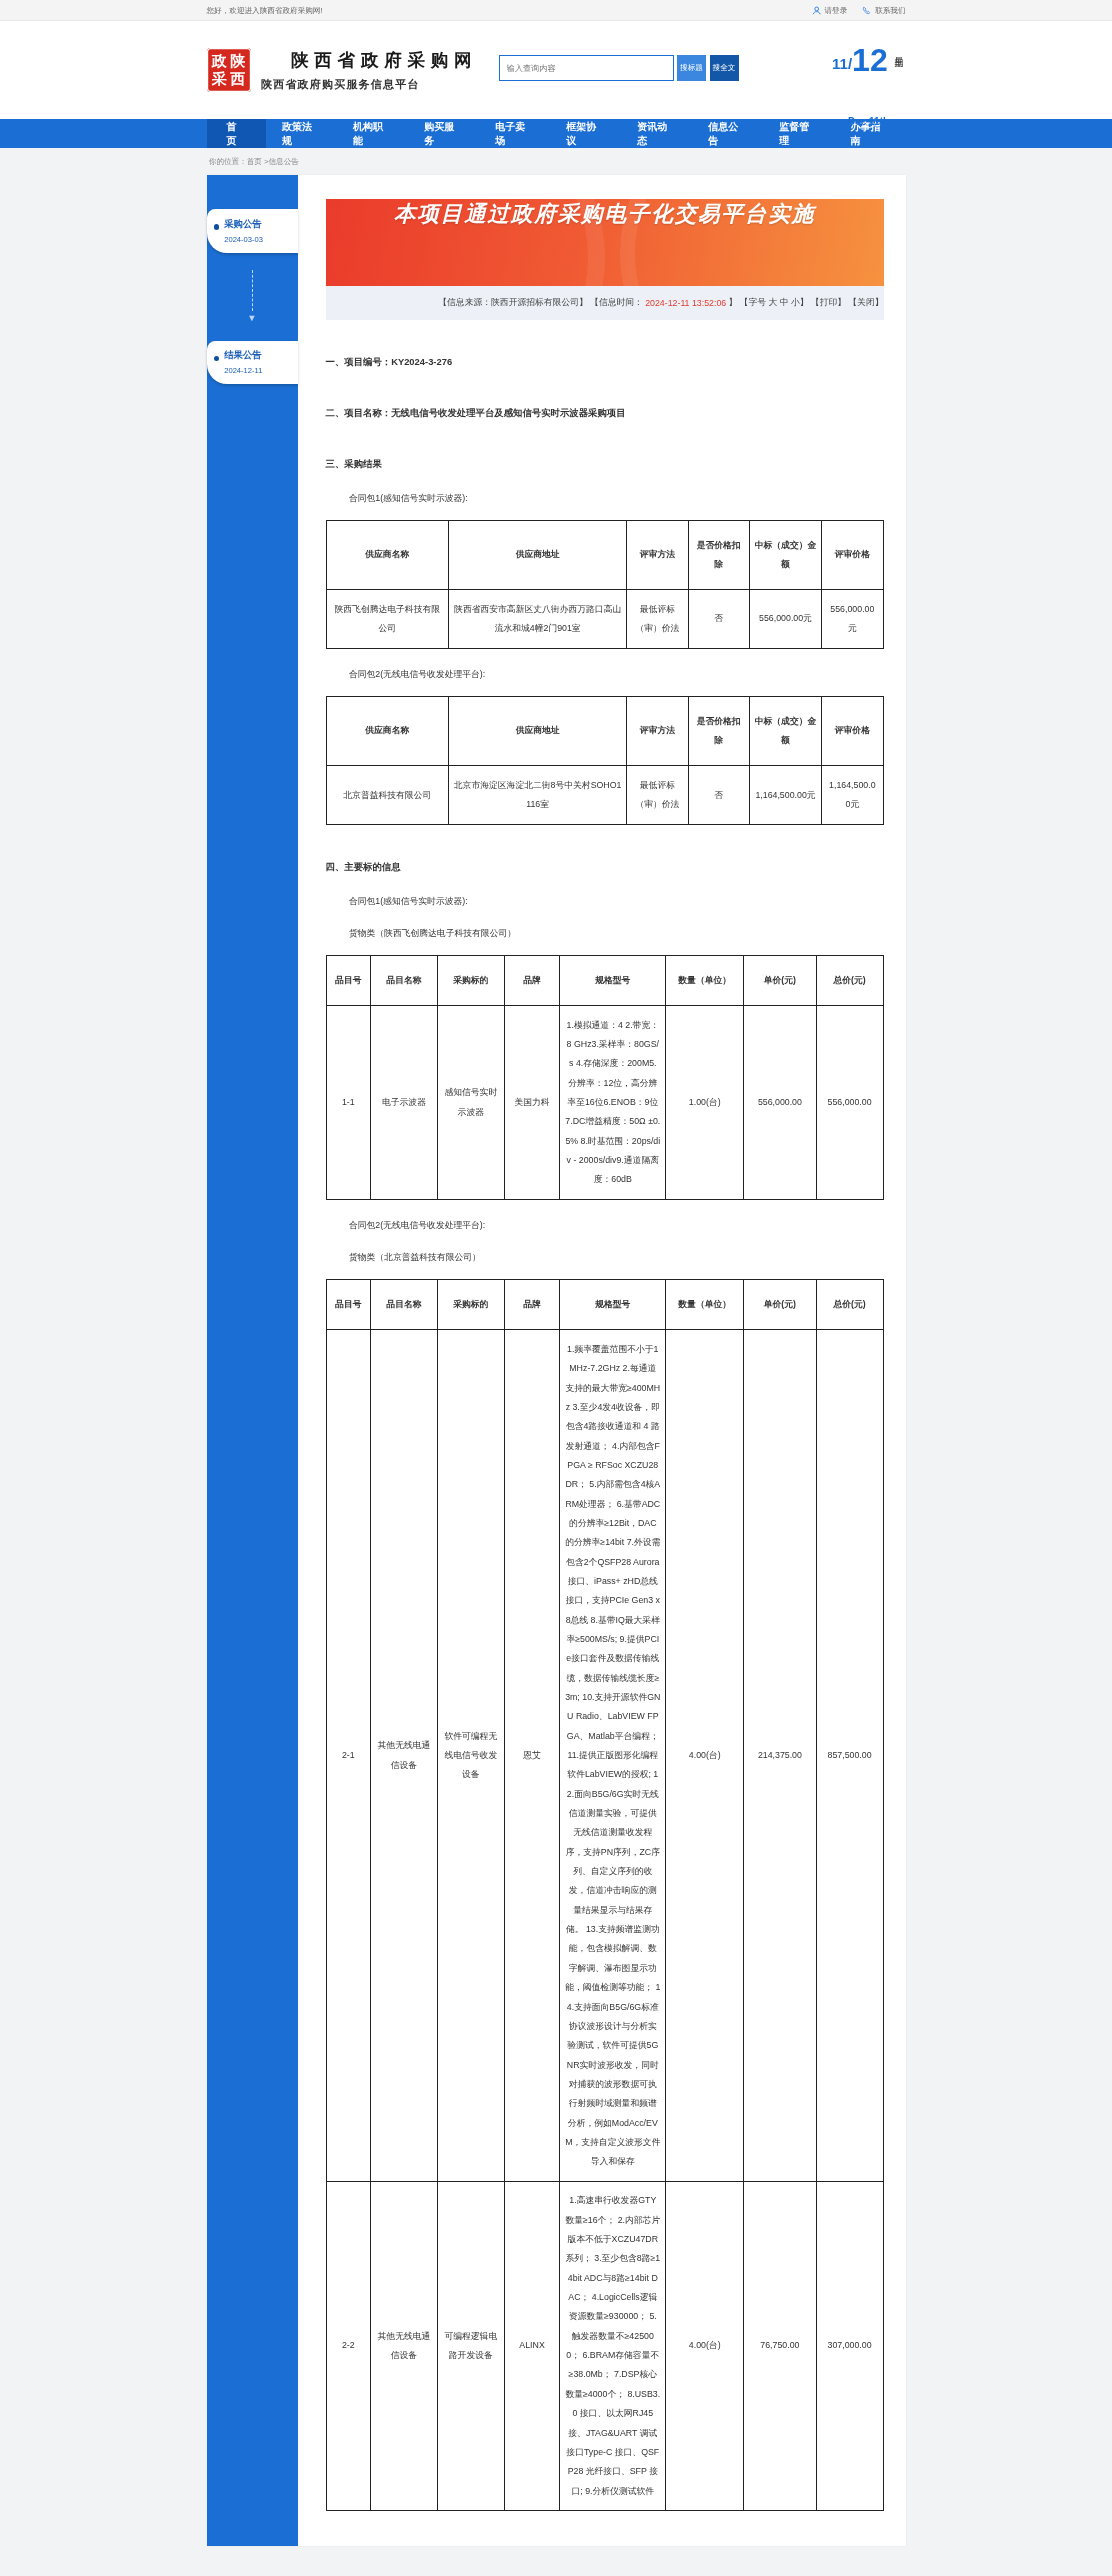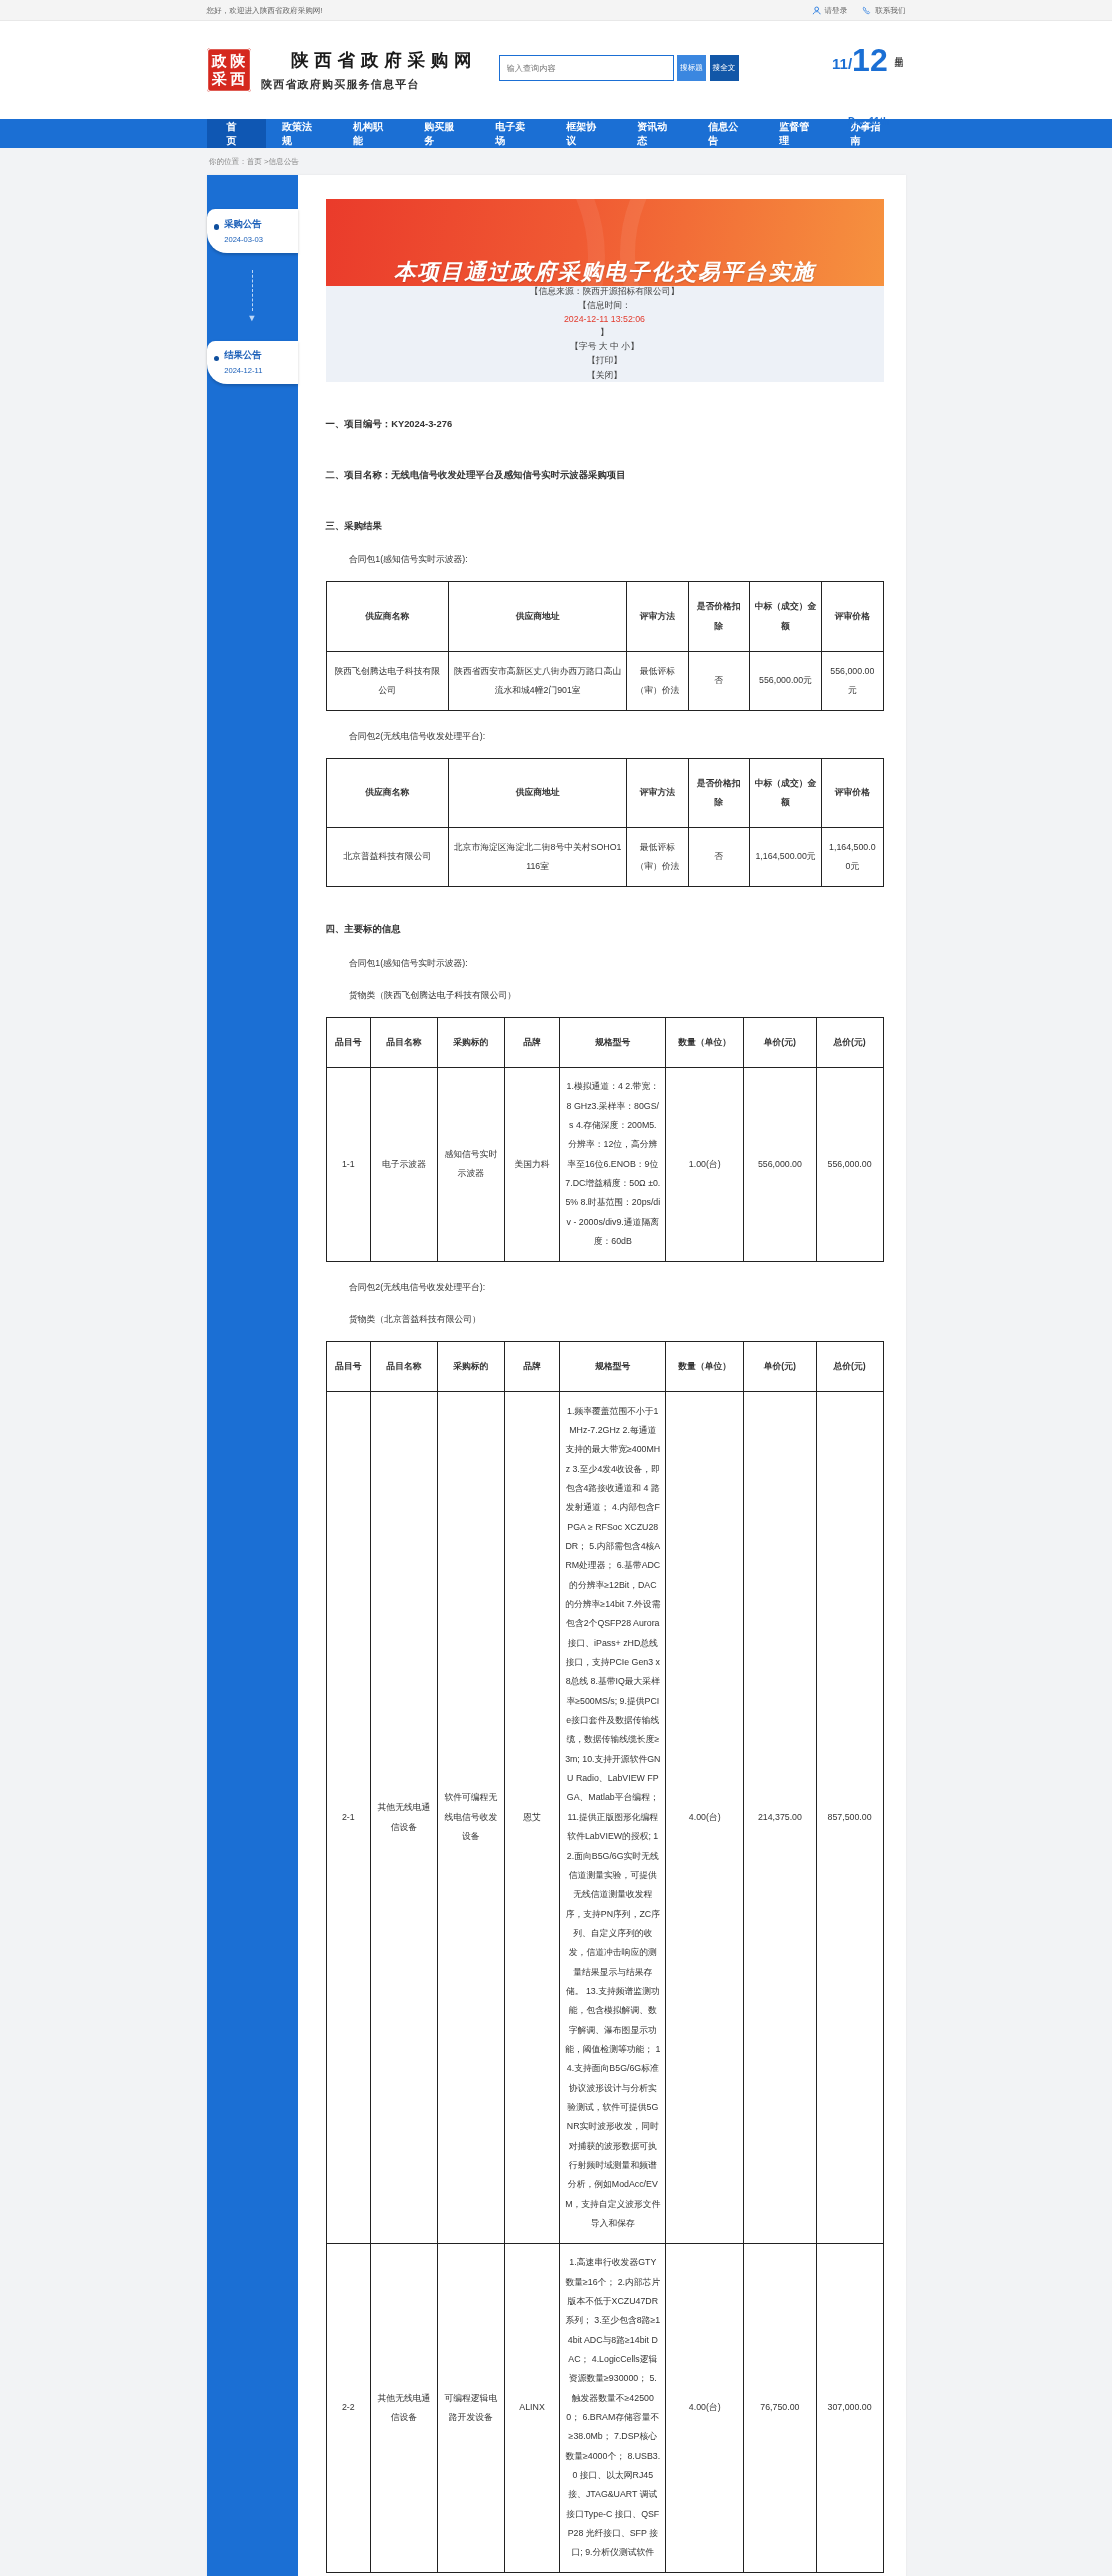--- a/index.html
+++ b/index.html
@@ -47,26 +47,26 @@
   .side-rail { width:91px; background:#1b6fd4; padding-top:34px; flex-shrink:0; }
   .side-tab { background:#fff; margin-left:0; border-radius:8.2px 0 0 20px; padding:8.2px 5.8px 8.2px 13px; position:relative; cursor:pointer; box-shadow:0 1.2px 2.9px rgba(0,0,0,.18); }
   .side-tab .dot { position:absolute; left:7px; top:15px; width:5.8px; height:5.8px; border-radius:50%; background:#0f4f9e; }
   .side-tab .lbl { color:#1b5fb8; font-size:9.4px; font-weight:bold; padding-left:4.7px; }
   .side-tab .dt { color:#1b5fb8; font-size:7.6px; padding-left:4.7px; margin-top:4.7px; }
   .rail-arrow { height:88px; display:flex; flex-direction:column; align-items:center; justify-content:center; color:#bcd7f7; }
   .rail-arrow .dash { width:0; height:41px; border-left:1.2px dashed #bcd7f7; }
   .rail-arrow .tip { font-size:9.4px; margin-top:1.2px; }
   .main { flex:1; padding:23.4px 22px 35px 28px; }
   
-  .banner { height:87px; background:linear-gradient(100deg,#ea3b2b 0%,#f05a33 45%,#f6923f 100%); display:flex; align-items:flex-end; justify-content:center; position:relative; overflow:hidden; }
+  .banner { height:87px; background:linear-gradient(100deg,#ea3b2b 0%,#f05a33 45%,#f6923f 100%); display:flex; align-items:flex-start; justify-content:center; position:relative; overflow:hidden; }
   .banner:before { content:""; position:absolute; left:-47px; top:-105px; width:292px; height:292px; border-radius:50%; border:17.5px solid rgba(255,255,255,.07); }
   .banner:after { content:""; position:absolute; right:-35px; bottom:-117px; width:269px; height:269px; border-radius:50%; border:15px solid rgba(255,255,255,.08); }
   .banner-text { color:#fff; font-size:21.6px; font-weight:bold; font-style:italic; letter-spacing:1.8px; text-shadow:0 1.2px 1.8px rgba(0,0,0,.18); }
   .art-title { text-align:center; color:#c00000; font-size:14px; font-weight:bold; margin:30px 5.8px 26px; line-height:1.5; }
-  .meta-bar { background:#edf1f7; min-height:34px; display:flex; align-items:center; justify-content:flex-end; gap:2.3px; font-size:8.8px; color:#444; flex-wrap:wrap;flex-direction:column; }
+  .meta-bar { background:#edf1f7; min-height:34px; display:flex; align-items:center; justify-content:flex-end; gap:2.3px; font-size:8.8px; color:#444; flex-wrap:wrap; }
   .meta-bar .t-red { color:#e23a2d; }
   .meta-bar .click { cursor:pointer; }
   
   .sec-head { font-size:9.4px; font-weight:bold; color:#333; margin-top:34px; line-height:1.8; }
   .sec-head .v { font-weight:bold; }
   .cap-line { font-size:8.8px; color:#333; margin:20px 0 15px 23.4px; }
   table.grid { width:100%; border-collapse:collapse; table-layout:fixed; }
   table.grid th, table.grid td { border:0.6px solid #222; text-align:center; font-size:8.8px; color:#333; padding:9.4px 4.7px; line-height:2.2; word-break:break-all; }
   table.grid th { font-weight:bold; padding:15px 4.7px; }
   td.num { text-align:right; padding-right:8.2px; }

